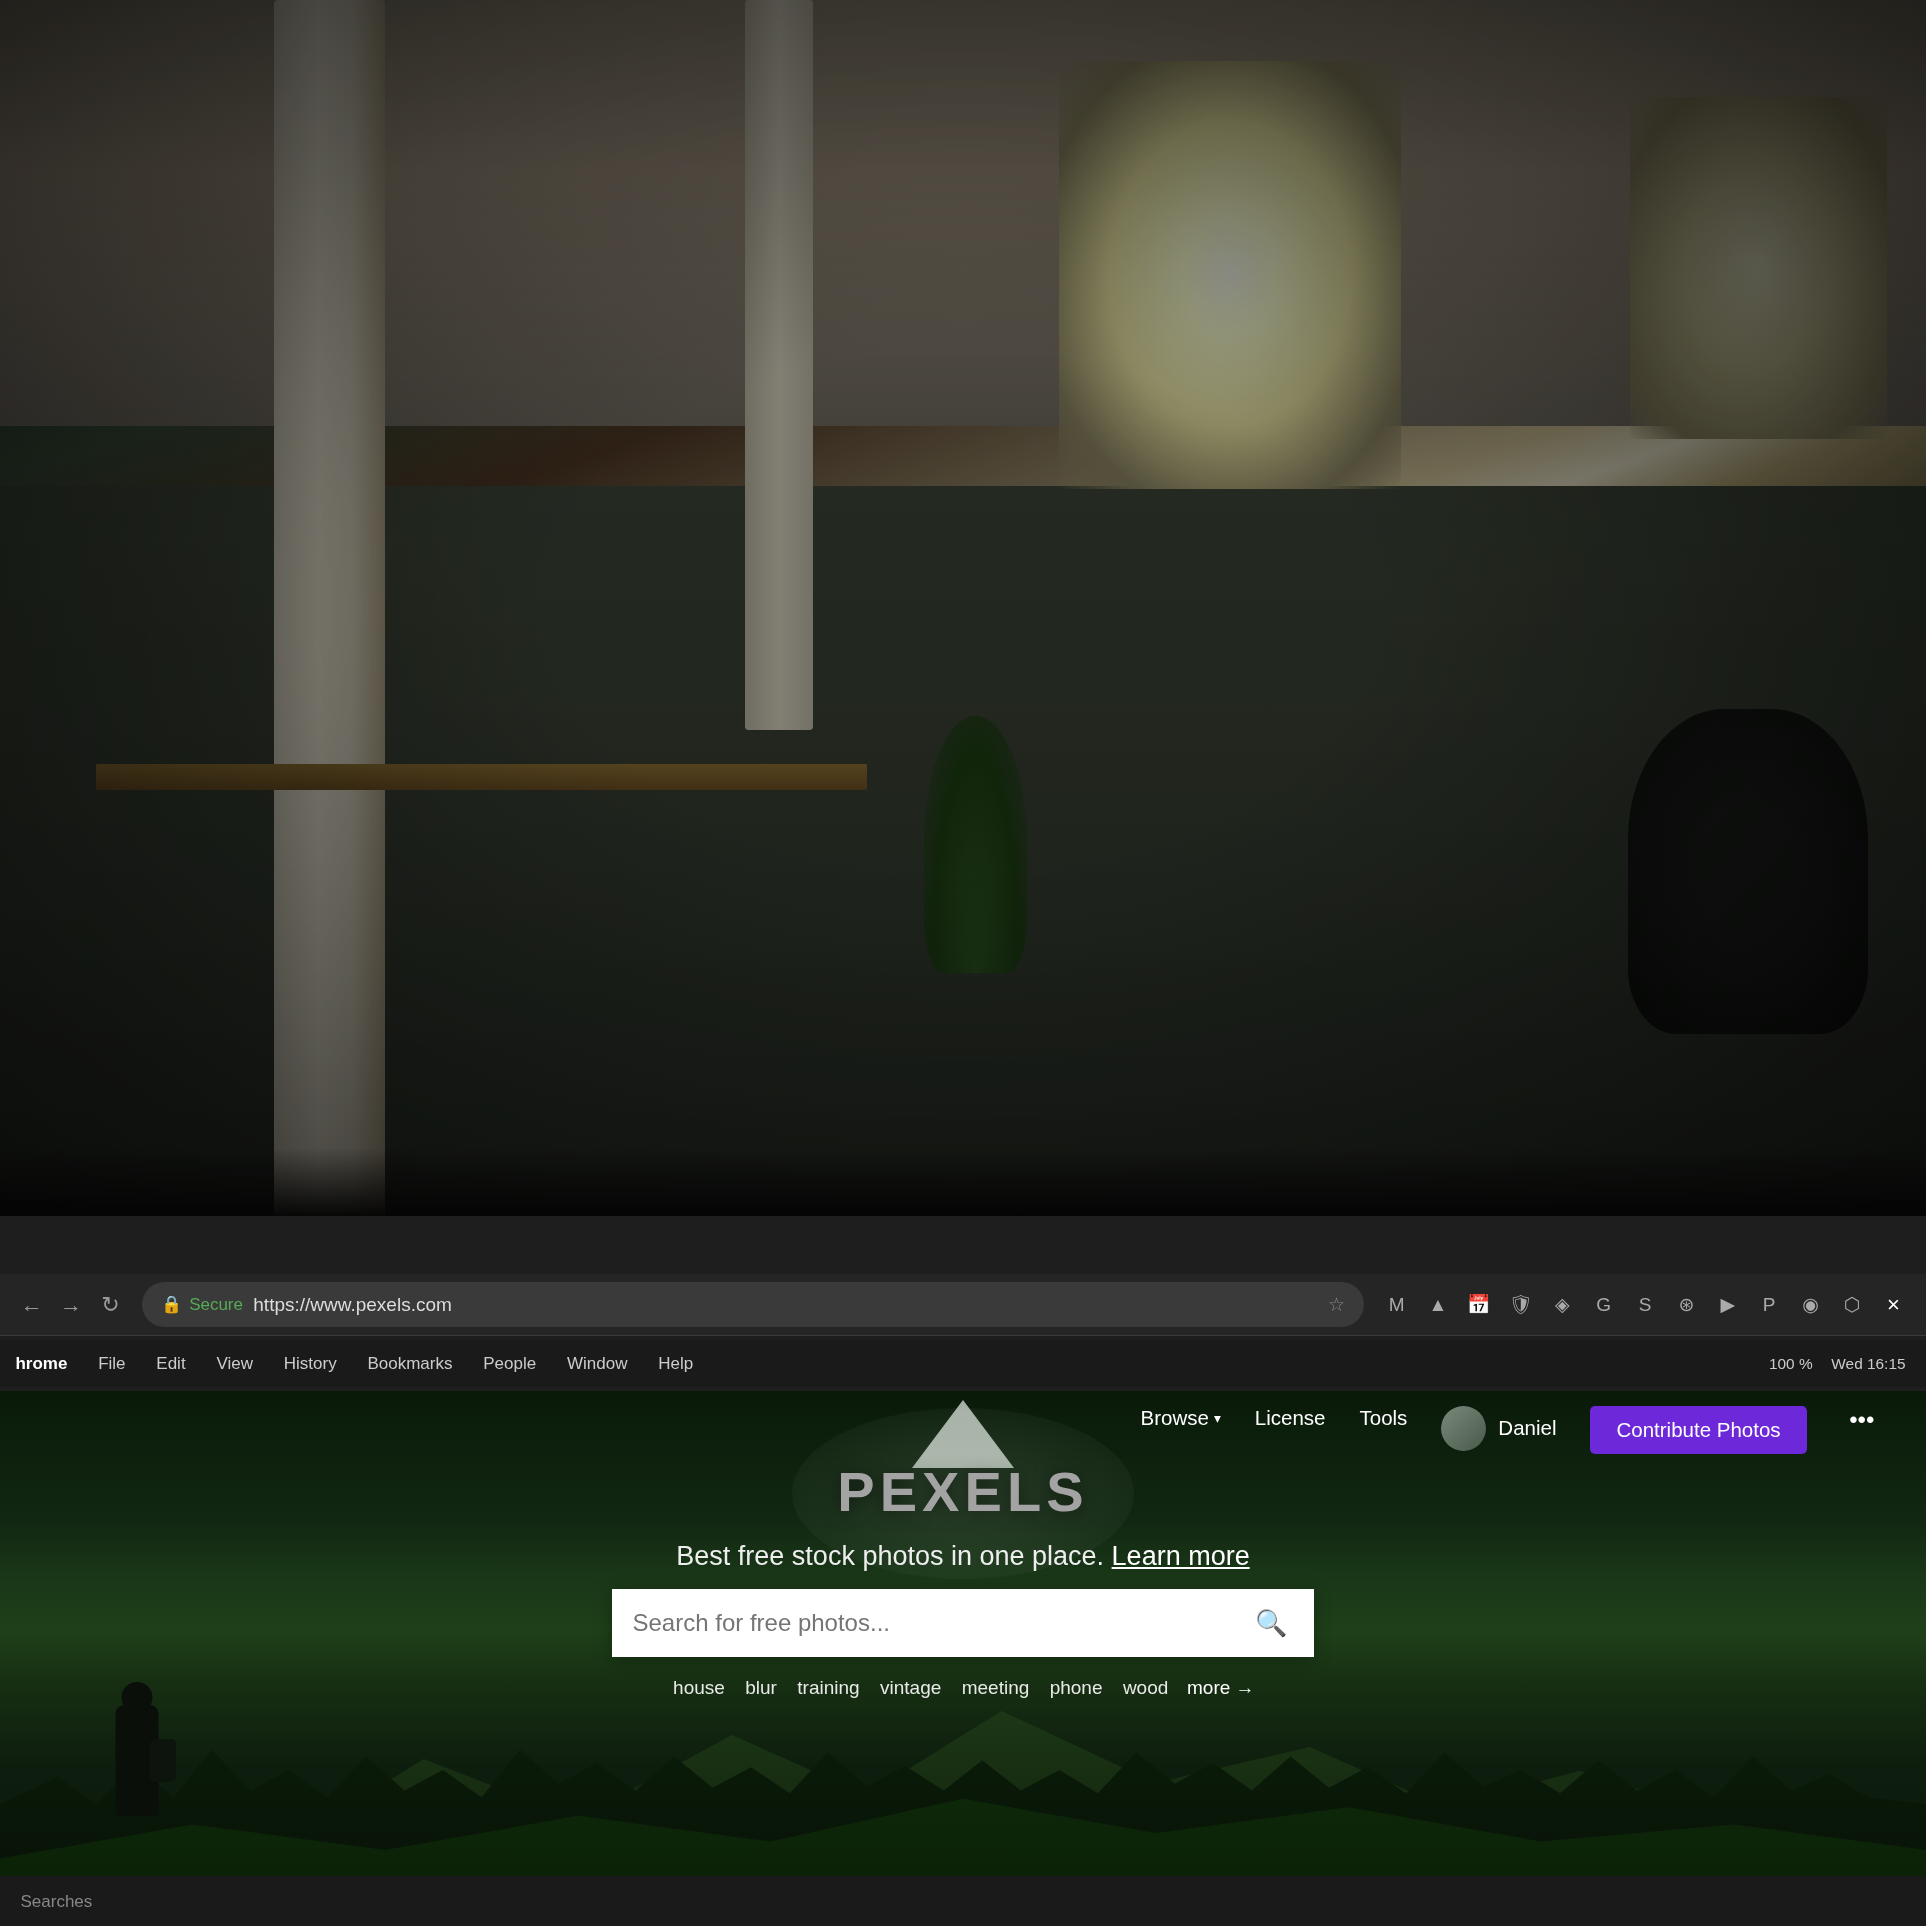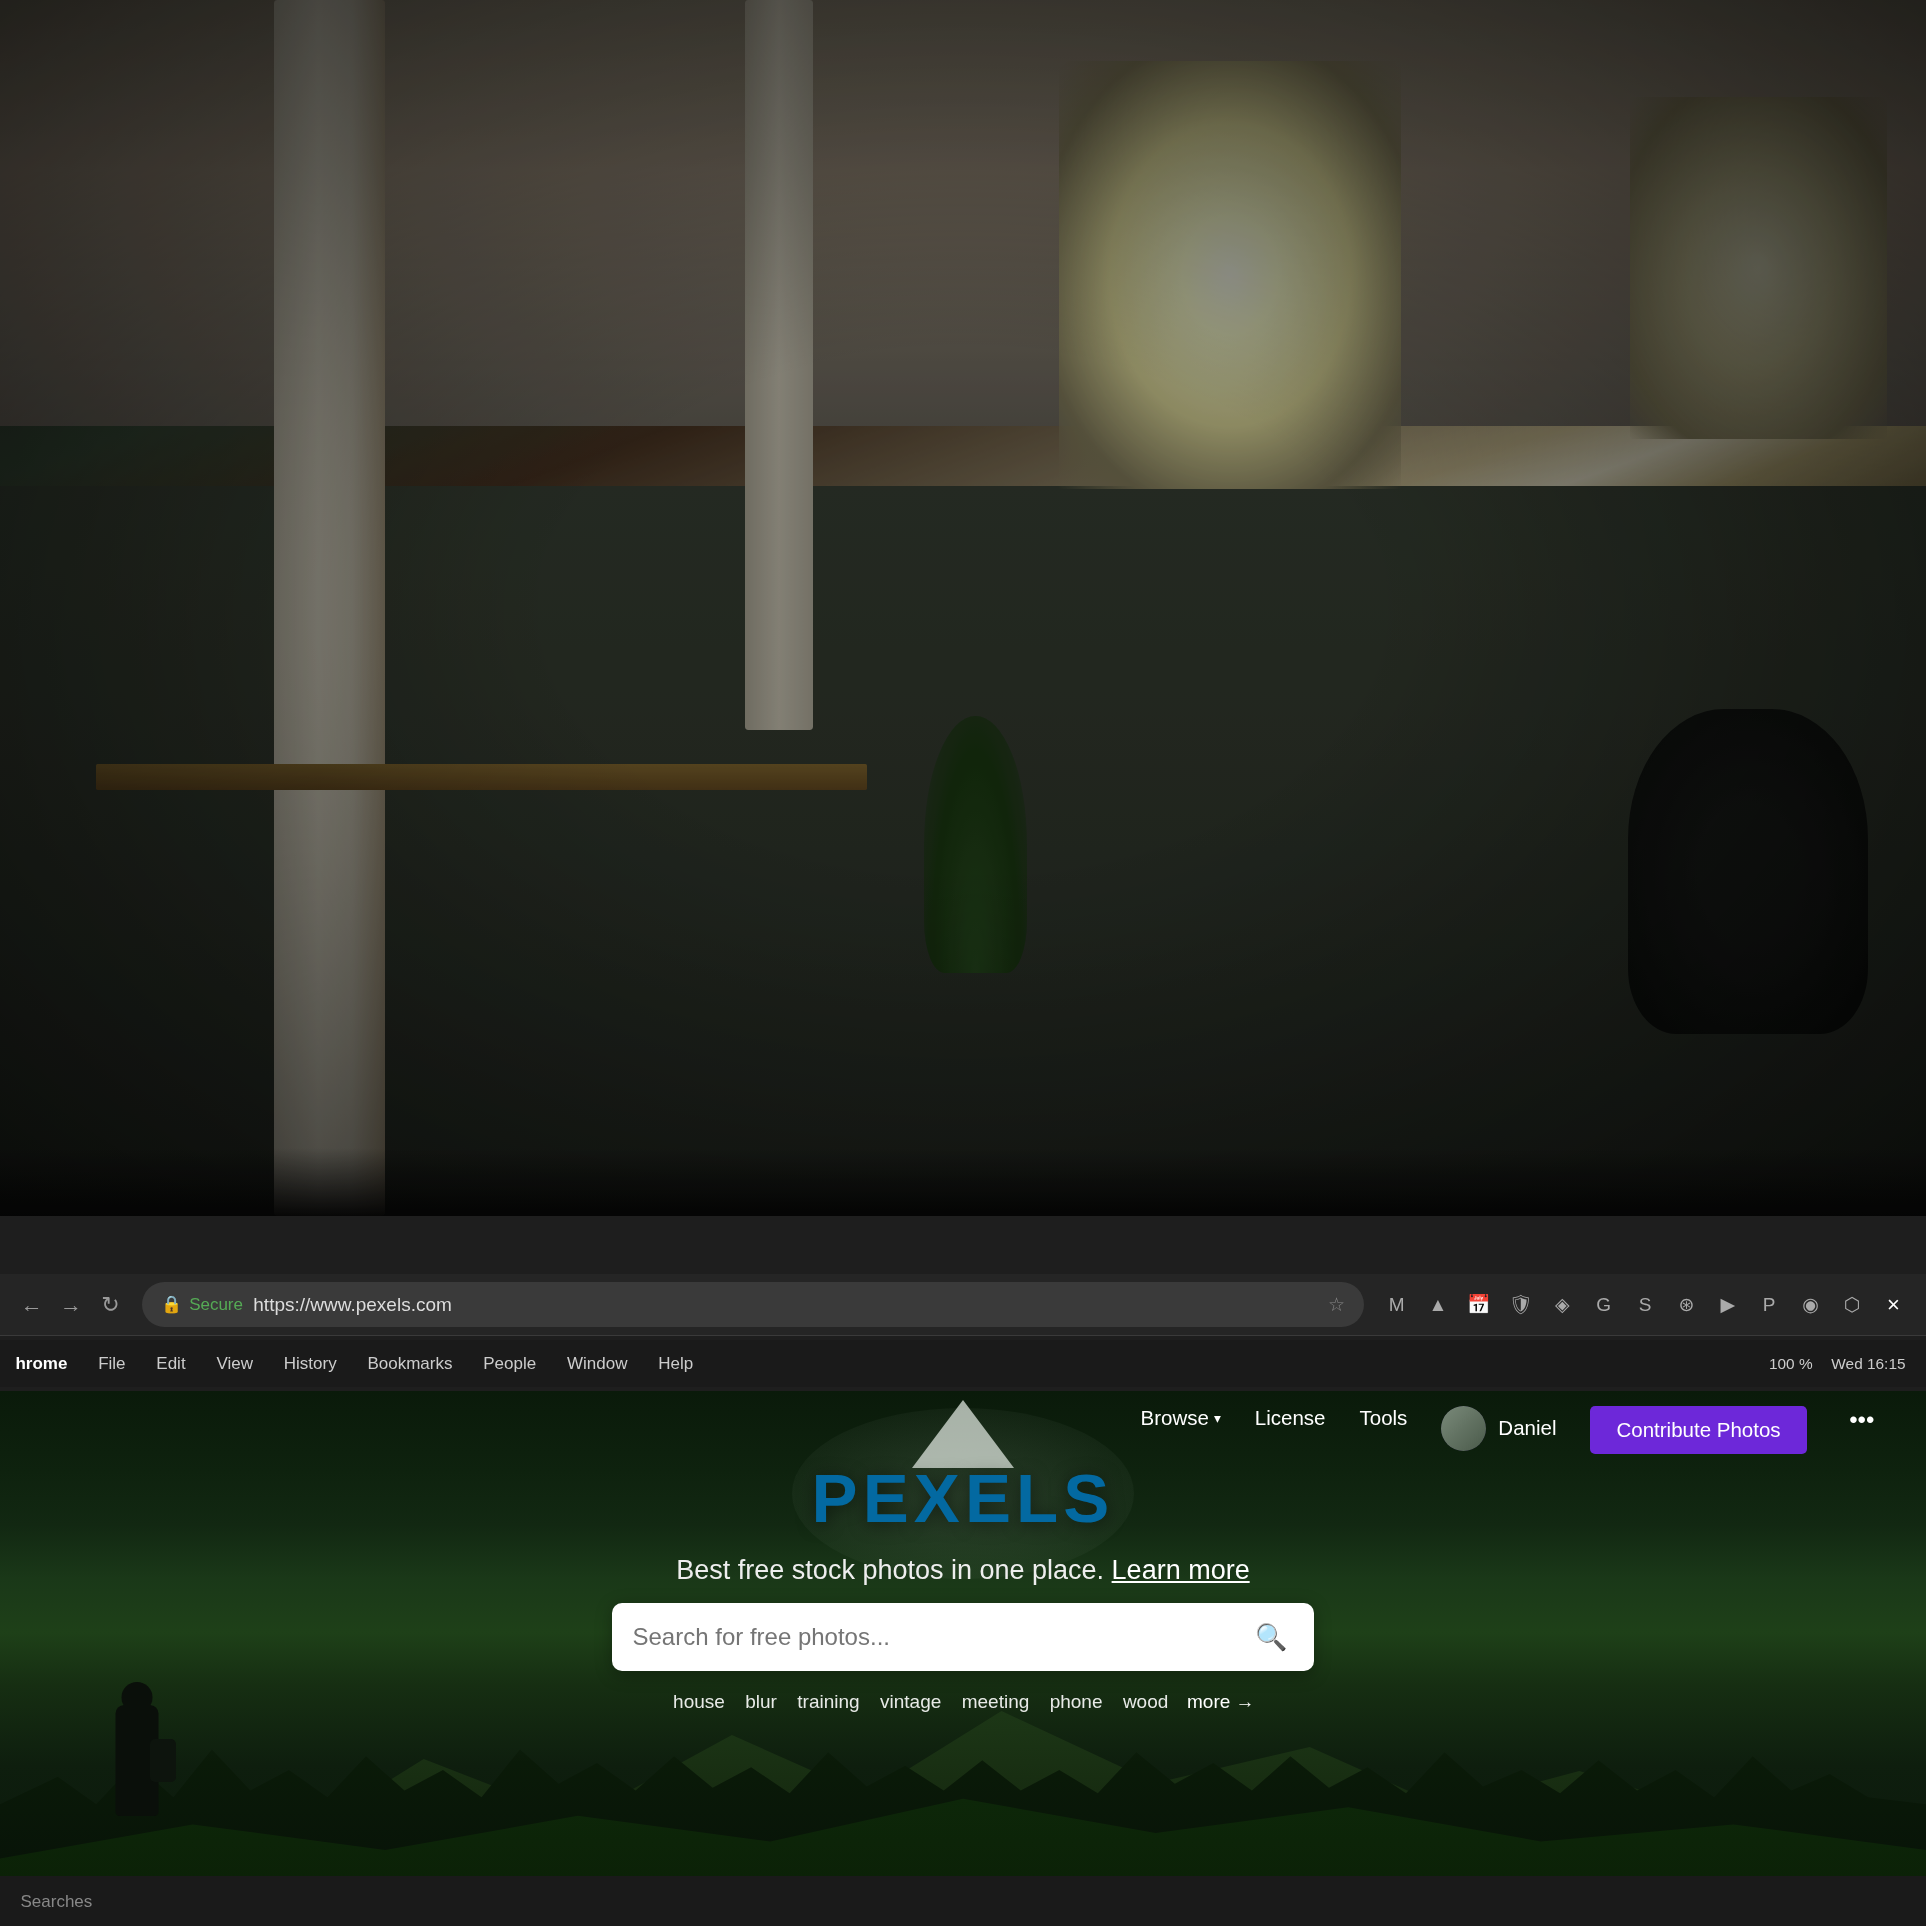--- a/index.html
+++ b/index.html
@@ -418,40 +418,40 @@
     #hero-content {
       position: absolute;
       top: 68px; left: 0; right: 0;
       display: flex;
       flex-direction: column;
       align-items: center;
       gap: 17px;
       z-index: 5;
     }
     .site-title {
-      color: #0369a1;
-      font-size: 69px;
+      color: #a3a3a3;
+      font-size: 56px;
       font-weight: 900;
       letter-spacing: 5.1px;
       text-shadow: 0 1.7px 17px rgba(0,0,0,0.5);
     }
     .site-subtitle {
       color: #eee;
       font-size: 27px;
       font-weight: 300;
     }
     .site-subtitle a {
       color: #fff;
       text-decoration: underline;
     }
 
     
     #search-bar {
       background: #fff;
-      border-radius: 10px;
+      border-radius: 0;
       display: flex;
       align-items: center;
       width: 702px;
       height: 68px;
       padding: 0 20.5px;
       gap: 12px;
       box-shadow: 0 3.4px 17px rgba(0,0,0,0.3);
     }
     #search-input {
       flex: 1;

